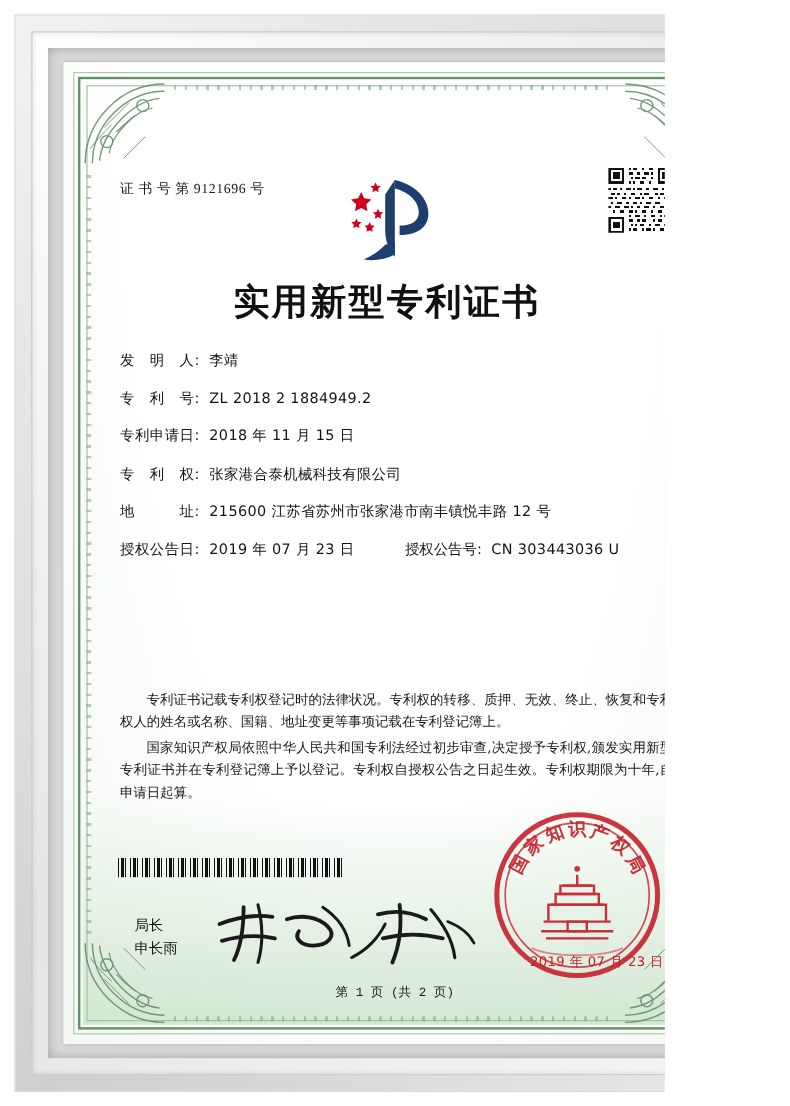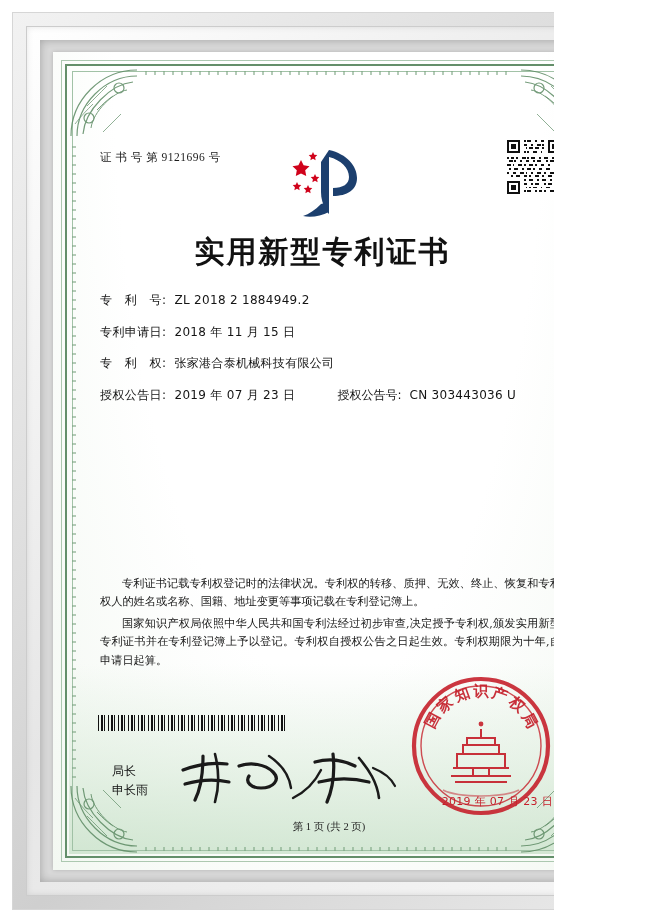--- a/index.html
+++ b/index.html
@@ -219,21 +219,21 @@
     font-size: 11px;
     color: #c5202b;
     letter-spacing: .3px;
   }
 
   
   .page-footer {
     position: absolute;
     left: 0; right: 0; bottom: 36px;
     text-align: center;
-    font-family: Liberation Serif, serif;
+    font-family: Liberation Mono, monospace;
     font-size: 10.5px;
     color: #1c1c1c;
   }
 </style>
 </head>
 <body>
 
 <div id="page">
 
   <div class="frame-outer"></div>
@@ -439,30 +439,38 @@
             <path d="M20 38 l1.3 2.7 3 .4-2.2 2.1.5 3-2.6-1.4-2.6 1.4.5-3-2.2-2.1 3-.4z"></path>
           </g>
         </g>
       </svg>
     </div>
 
     <div class="cert-title">实用新型专利证书</div>
 
     <div class="fields">
       <div class="field-row">
+        <span class="field-label">发　明　人:</span>
+        <span class="field-value">李靖</span>
+      </div>
+      <div class="field-row">
         <span class="field-label">专　利　号:</span>
         <span class="field-value">ZL 2018 2 1884949.2</span>
       </div>
       <div class="field-row">
         <span class="field-label">专利申请日:</span>
         <span class="field-value">2018 年 11 月 15 日</span>
       </div>
       <div class="field-row">
         <span class="field-label">专　利　权:</span>
         <span class="field-value">张家港合泰机械科技有限公司</span>
+      </div>
+      <div class="field-row">
+        <span class="field-label">地　　　址:</span>
+        <span class="field-value">215600 江苏省苏州市张家港市南丰镇悦丰路 12 号</span>
       </div>
       <div class="field-row wide">
         <span class="field-label">授权公告日:</span>
         <span class="field-value">2019 年 07 月 23 日</span>
         <span class="field-label2">授权公告号:</span>
         <span class="field-value">CN 303443036 U</span>
       </div>
     </div>
 
     <div class="body-text">

